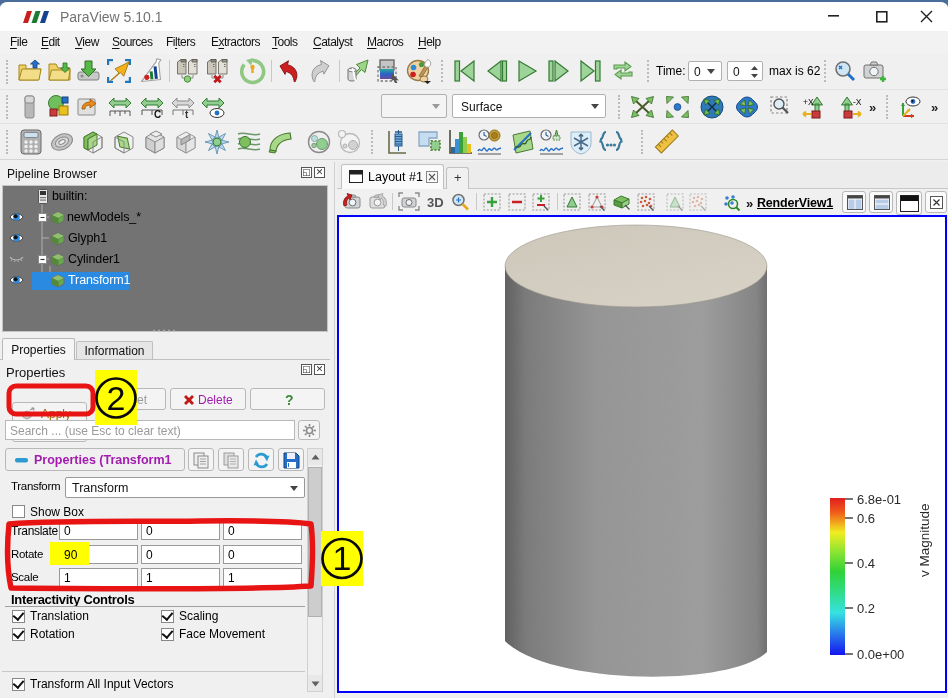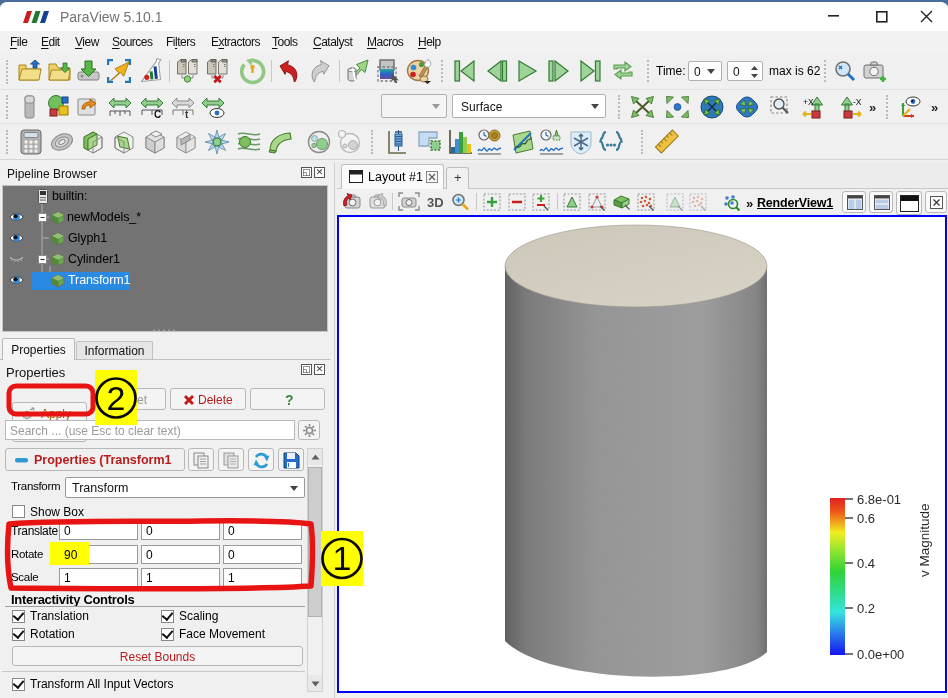--- a/index.html
+++ b/index.html
@@ -29,21 +29,21 @@
 
 #leftdock { position:absolute; left:0; top:160px; width:330px; height:538px; background:#f0f0f0; }
 .docktitle { position:absolute; font-size:12px; color:#111; }
 .dockbtn { position:absolute; width:11px; height:11px; border:1px solid #555; background:#fff; font-size:9px; line-height:9px; text-align:center; color:#333; }
 
 #pb-tree { position:absolute; left:2px; top:183px; width:326px; height:147px; background:#737373; border:1px solid #c6c6c6; }
 .trow { position:absolute; left:0; font-size:12.5px; color:#000; letter-spacing:-0.1px; }
 
 .tab { position:absolute; font-size:12px; color:#111; text-align:center; }
 
-.btn { position:absolute; background:#f4f4f4; border:1px solid #b8b8b8; border-radius:3px; font-size:12px; color:#b91c1c; text-align:center; }
+.btn { position:absolute; background:#f4f4f4; border:1px solid #b8b8b8; border-radius:3px; font-size:12px; color:#a21caf; text-align:center; }
 .input { position:absolute; background:#fff; border:1px solid #999; font-size:12px; color:#000; padding-left:4px; }
 .cb { position:absolute; width:13px; height:13px; background:#fff; border:1px solid #888; }
 .cb.ck::after { content:""; position:absolute; left:2px; top:-1px; width:5px; height:8px; border:solid #111; border-width:0 2px 2px 0; transform:rotate(40deg); }
 .cbl { position:absolute; font-size:12px; color:#000; }
 
 #rightarea { position:absolute; left:337px; top:160px; width:611px; height:538px; background:#f0f0f0; }
 #renderview { position:absolute; left:337px; top:213px; width:610px; height:478px; background:#fff; border:2px solid #0000fa; }
 </style>
 </head>
 <body>
@@ -732,23 +732,20 @@
   <div class="cbl" style="left:11px;top:590px;font-weight:bold;font-size:13px;letter-spacing:-0.3px">Interactivity Controls</div>
   <div class="abs" style="left:5px;top:604px;width:300px;height:1px;background:#a0a0a0"></div>
   <div class="cb ck" style="left:12px;top:608px"></div>
   <div class="cbl" style="left:30px;top:607px">Translation</div>
   <div class="cb ck" style="left:161px;top:608px"></div>
   <div class="cbl" style="left:179px;top:607px">Scaling</div>
   <div class="cb ck" style="left:12px;top:626px"></div>
   <div class="cbl" style="left:30px;top:625px">Rotation</div>
   <div class="cb ck" style="left:161px;top:626px"></div>
   <div class="cbl" style="left:179px;top:625px">Face Movement</div>
-  <div class="btn" style="left:12px;top:644px;width:291px;height:20px">
-      <span style="position:absolute;left:0;right:0;top:3px">Reset Bounds</span>
-    </div>
   <div class="abs" style="left:2px;top:669px;width:303px;height:1px;background:#c8c8c8"></div>
   <div class="cb ck" style="left:12px;top:676px"></div>
   <div class="cbl" style="left:30px;top:675px">Transform All Input Vectors</div>
 
   <div class="abs" style="left:334px;top:160px;width:1px;height:538px;background:#cfcfcf;z-index:5"></div>
   <div id="rightarea">
 
     <div class="abs" style="left:0;top:0;width:611px;height:27px;background:#ececec;border-bottom:1px solid #c8c8c8"></div>
     <div class="abs" style="left:4px;top:2px;width:103px;height:25px;background:#fafafa;border:1px solid #c0c0c0;border-bottom:none;border-radius:3px 3px 0 0"></div>
     <svg class="abs" style="left:12px;top:8px" width="14" height="13" viewBox="0 0 14 13">

